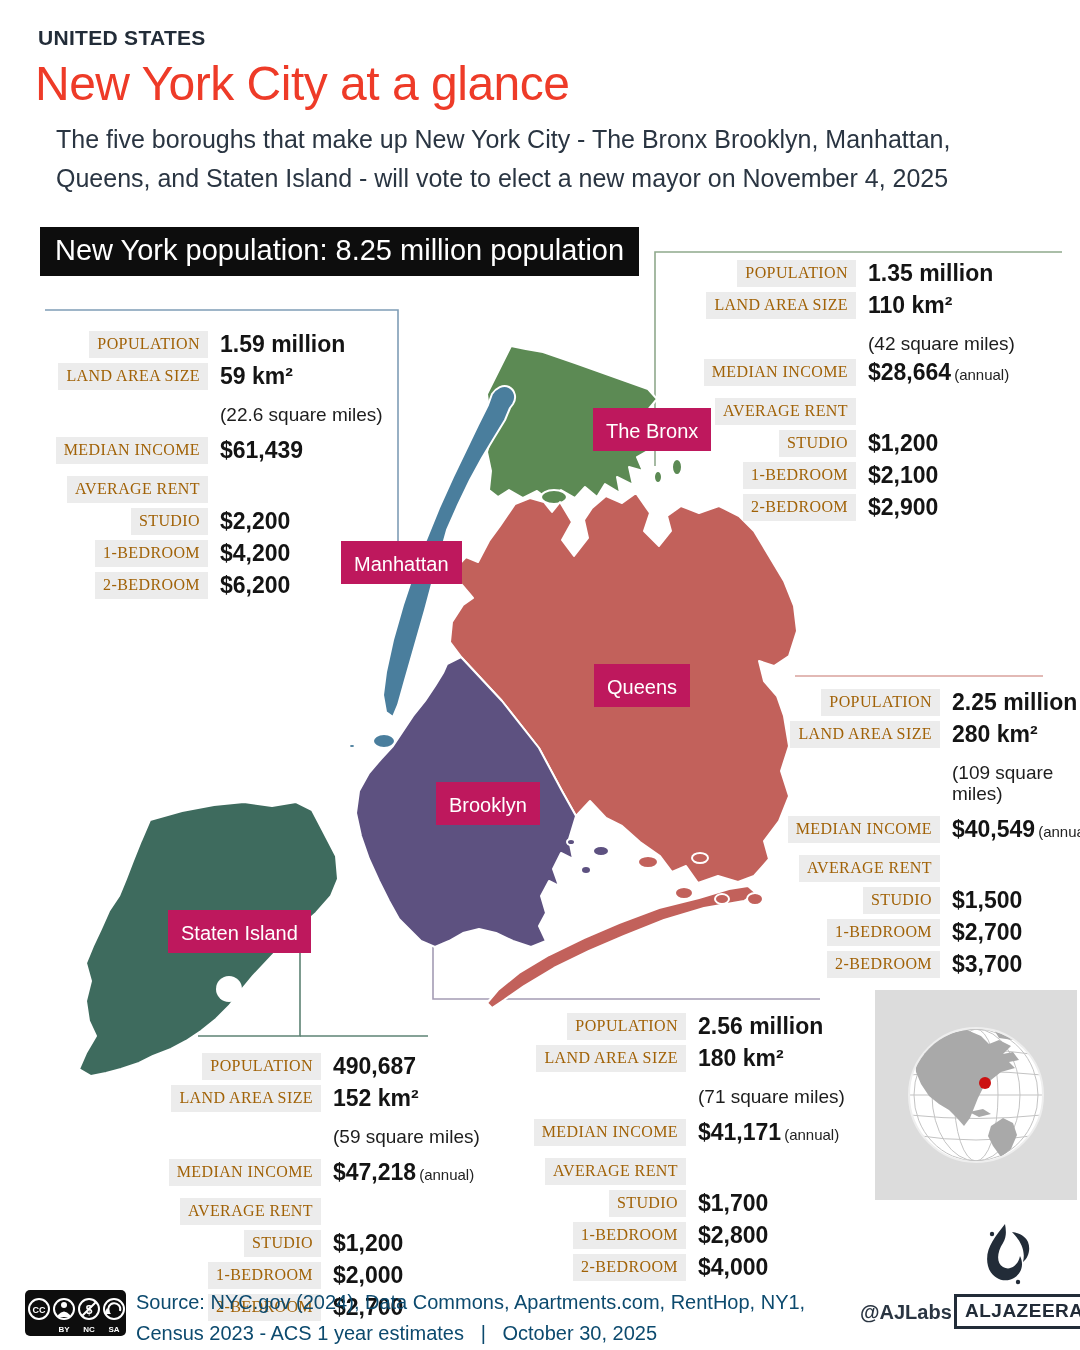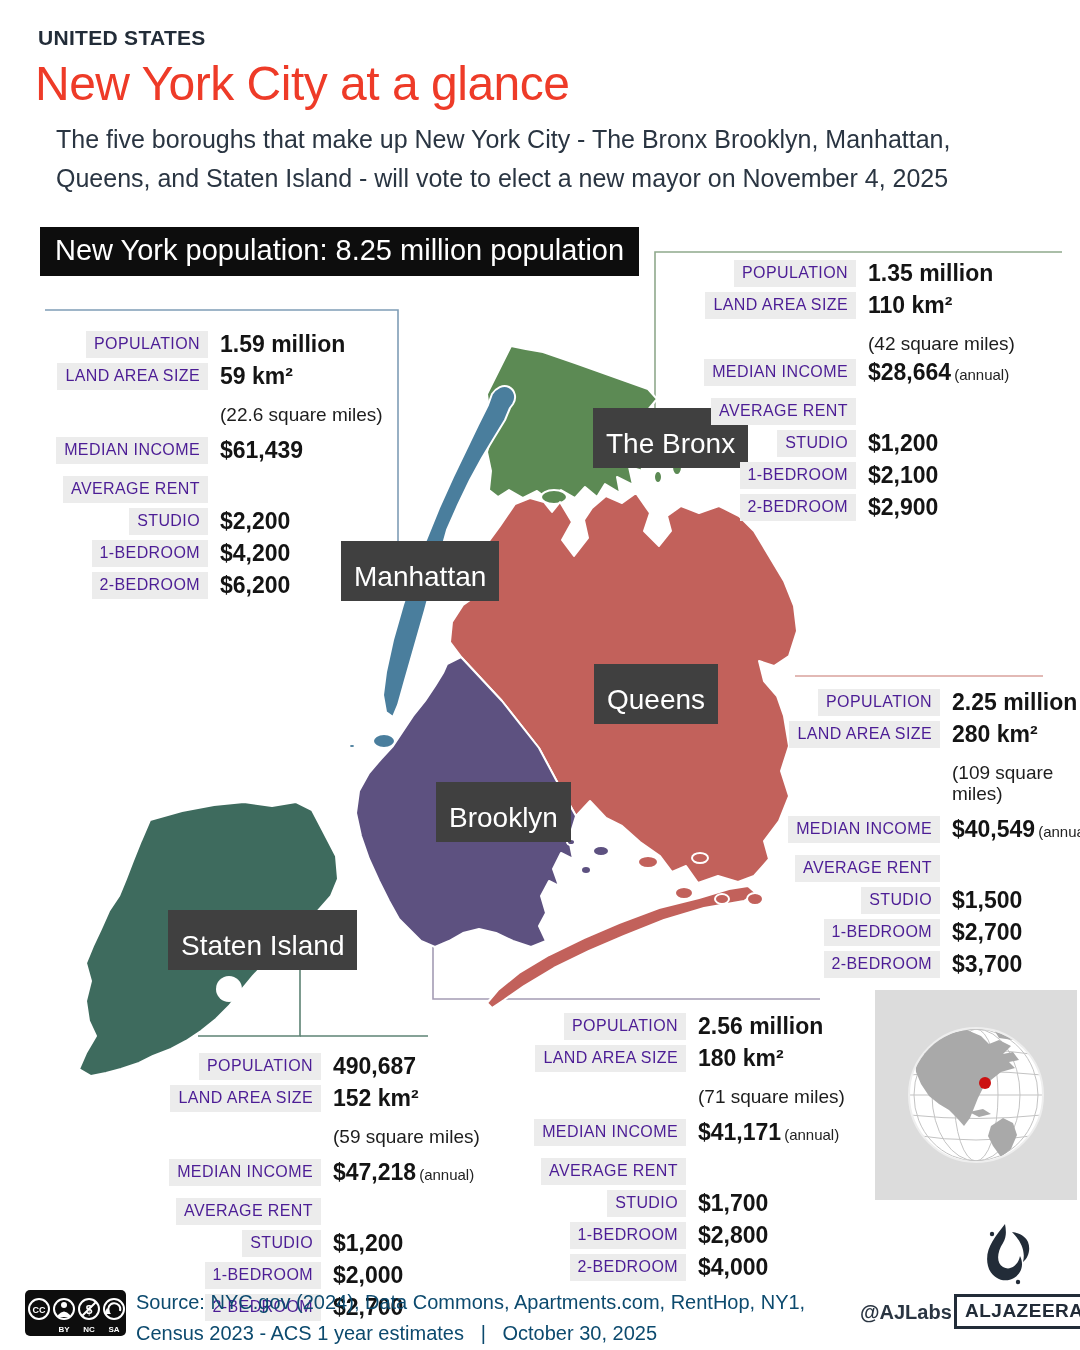--- a/index.html
+++ b/index.html
@@ -7,33 +7,33 @@
           font-family:"Liberation Sans",sans-serif;color:#222c38;}
   
   .kicker{position:absolute;left:38px;top:26px;font-size:21px;font-weight:700;color:#222c38;letter-spacing:.3px;}
   .title{position:absolute;left:35px;top:56px;font-size:48px;font-weight:500;color:#ee3b28;letter-spacing:-.5px;}
   .subtitle{position:absolute;left:56px;top:120px;font-size:25px;font-weight:400;color:#2a3542;line-height:39px;width:1020px;}
   .banner{position:absolute;left:40px;top:227px;background:#0d0d0d;color:#ffffff;font-size:29px;
           padding:7px 15px 9px;white-space:nowrap;}
   
   #mapsvg{position:absolute;left:0;top:0;}
   
-  .maplabel{position:absolute;background:#404040;color:#ffffff;font-size:28px;padding:20px 13px 8px;white-space:nowrap;}
+  .maplabel{position:absolute;background:#be185d;color:#ffffff;font-size:20px;padding:12px 13px 8px;white-space:nowrap;}
   .ml-bronx{left:593px;top:408px;}
   .ml-manhattan{left:341px;top:541px;}
   .ml-queens{left:594px;top:664px;}
   .ml-brooklyn{left:436px;top:782px;}
   .ml-staten{left:168px;top:910px;}
   
   .stats{position:absolute;}
   .row{display:flex;align-items:flex-start;margin-bottom:5px;}
   .mt1{margin-top:12px;}
   .lblcol{display:flex;justify-content:flex-end;flex:0 0 auto;}
-  .lbl{background:#ececec;color:#4c1d95;font-size:16px;font-weight:500;padding:4px 8px 5px;
-       letter-spacing:.4px;white-space:nowrap;}
+  .lbl{background:#ececec;color:#a16207;font-size:16px;font-weight:500;padding:4px 8px 5px;
+       letter-spacing:.4px;white-space:nowrap;font-family:Liberation Serif, serif;}
   .val{margin-left:12px;line-height:1.12;padding-top:1px;}
   .v{font-size:23px;font-weight:700;color:#141414;}
   .suffix{font-size:15px;font-weight:400;color:#222222;margin-left:3px;}
   .vnote{display:block;font-size:19px;font-weight:400;color:#1d1d1d;margin-top:14px;}
   .nowrap{white-space:nowrap;}
   .manhattan{left:58px;top:331px;}   .manhattan .lblcol{width:150px}  .manhattan .val{width:200px}
   .bronx{left:660px;top:260px;}      .bronx .lblcol{width:196px}      .bronx .val{width:212px}
   .queens{left:790px;top:689px;}     .queens .lblcol{width:150px}     .queens .val{width:138px}
   .brooklyn{left:518px;top:1013px;}  .brooklyn .lblcol{width:168px}   .brooklyn .val{width:200px}
   .staten{left:153px;top:1053px;}    .staten .lblcol{width:168px}     .staten .val{width:200px}

